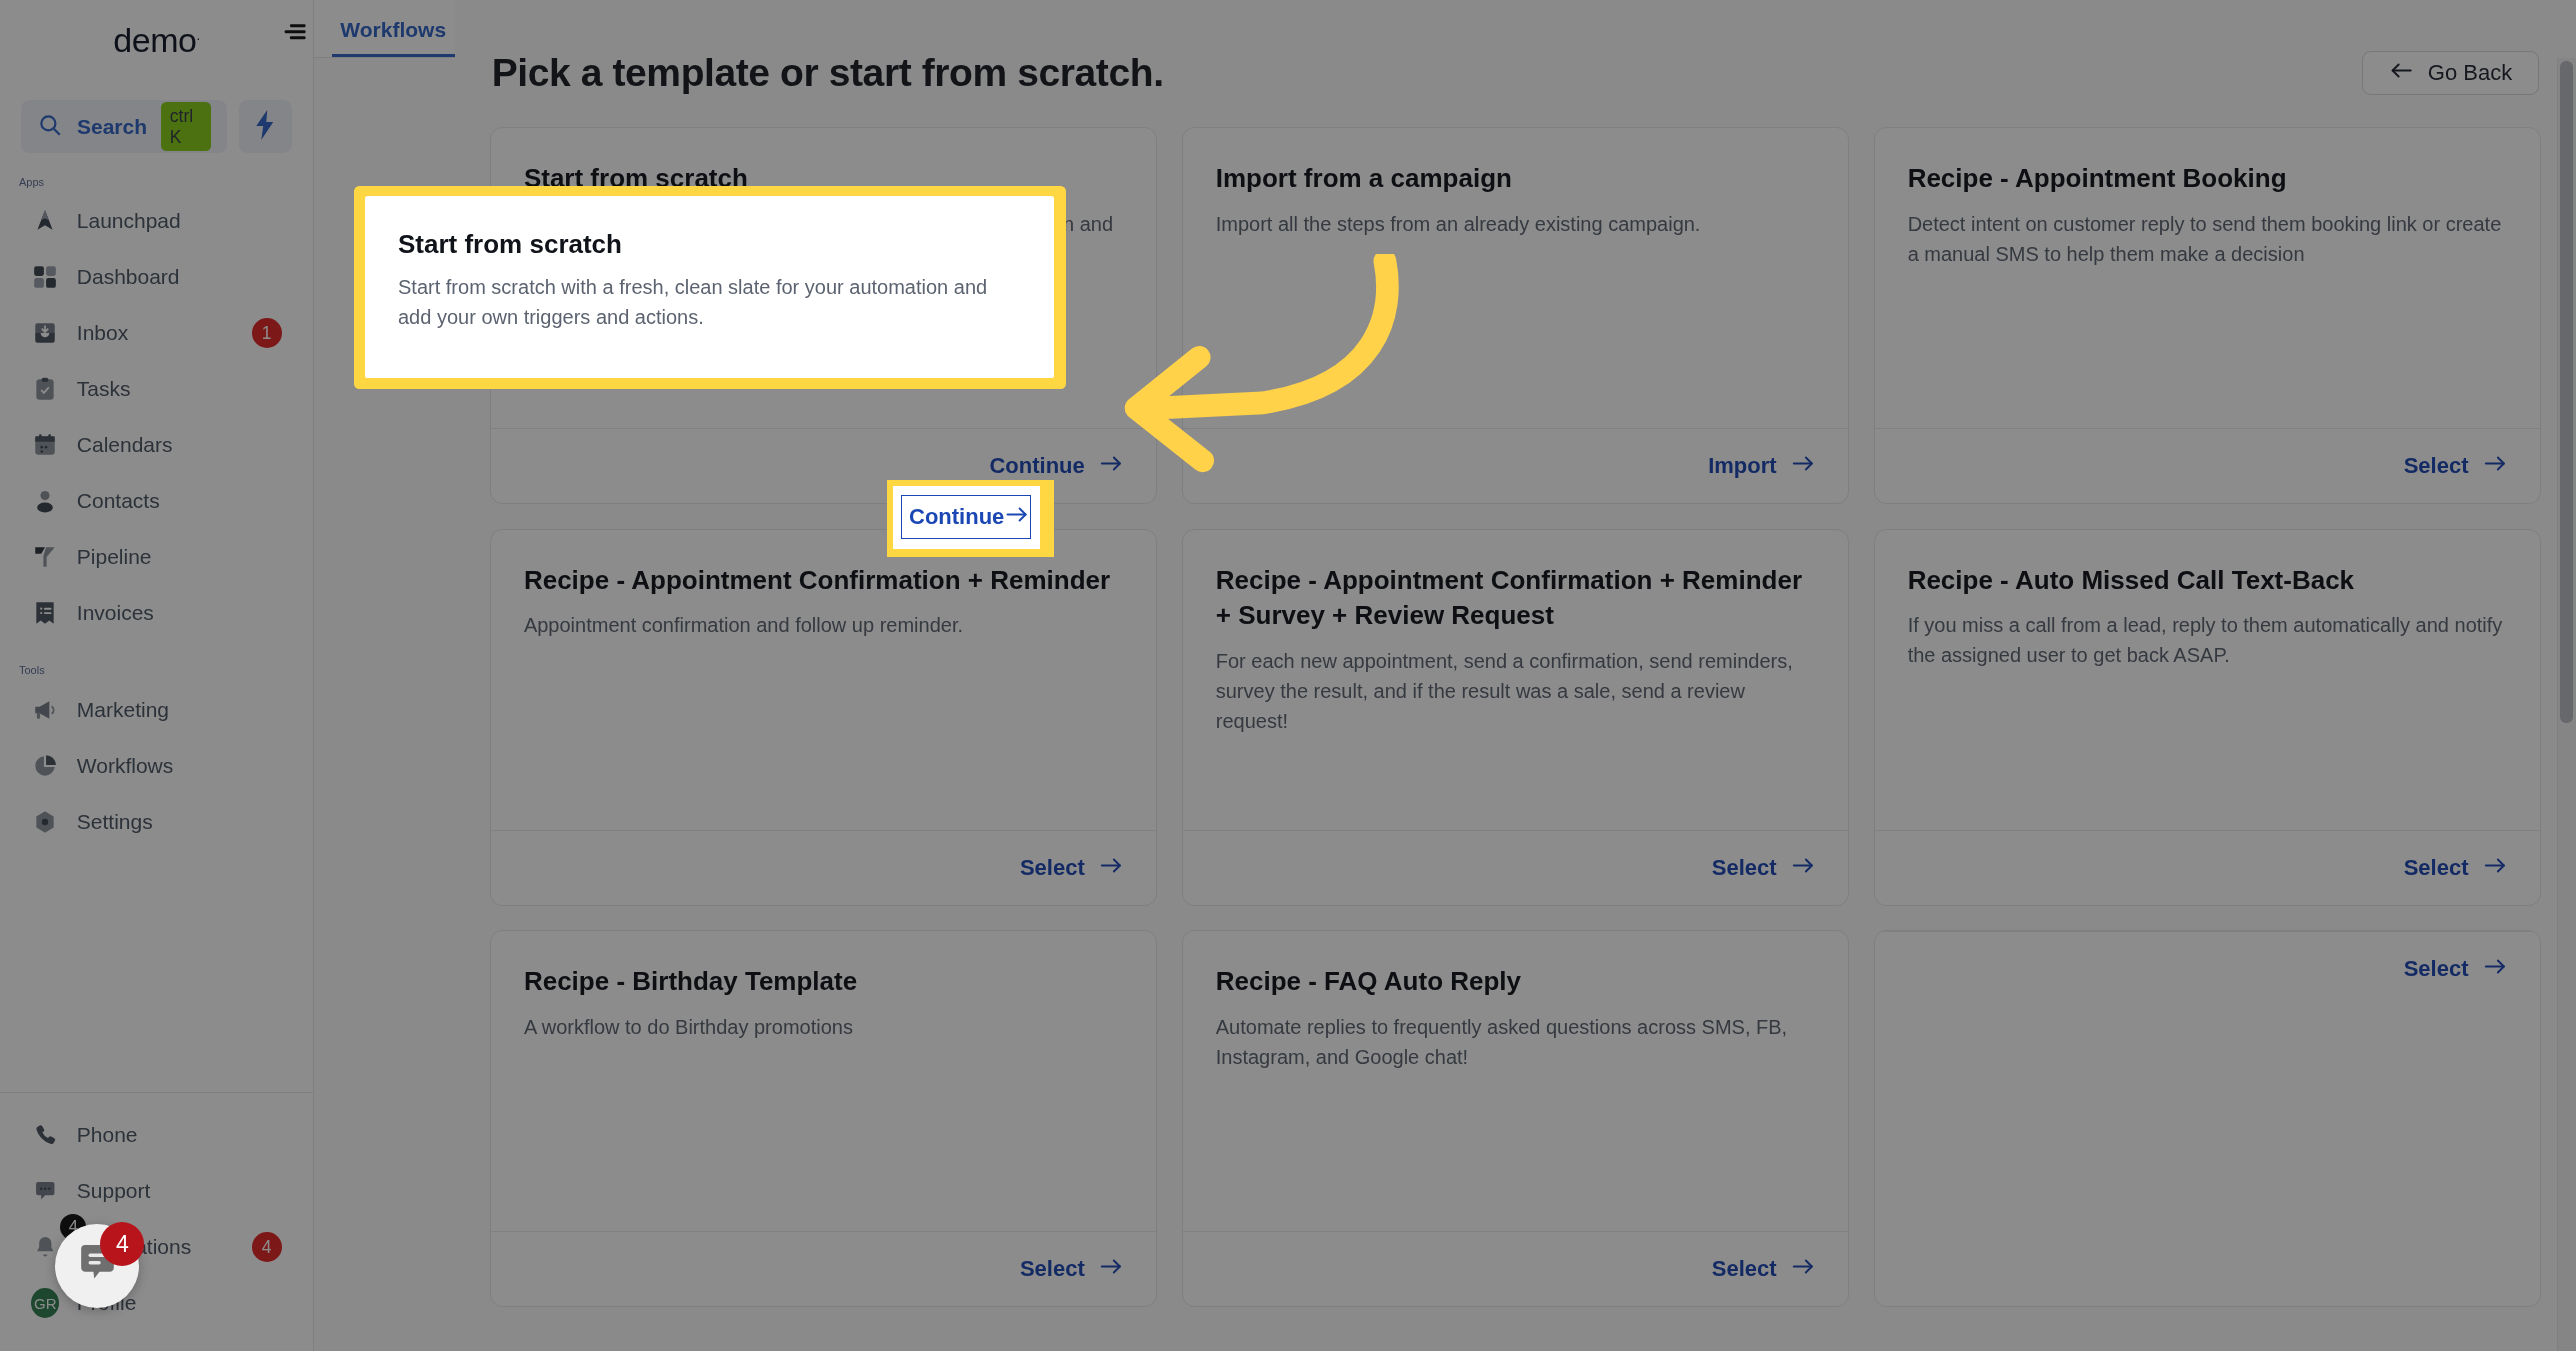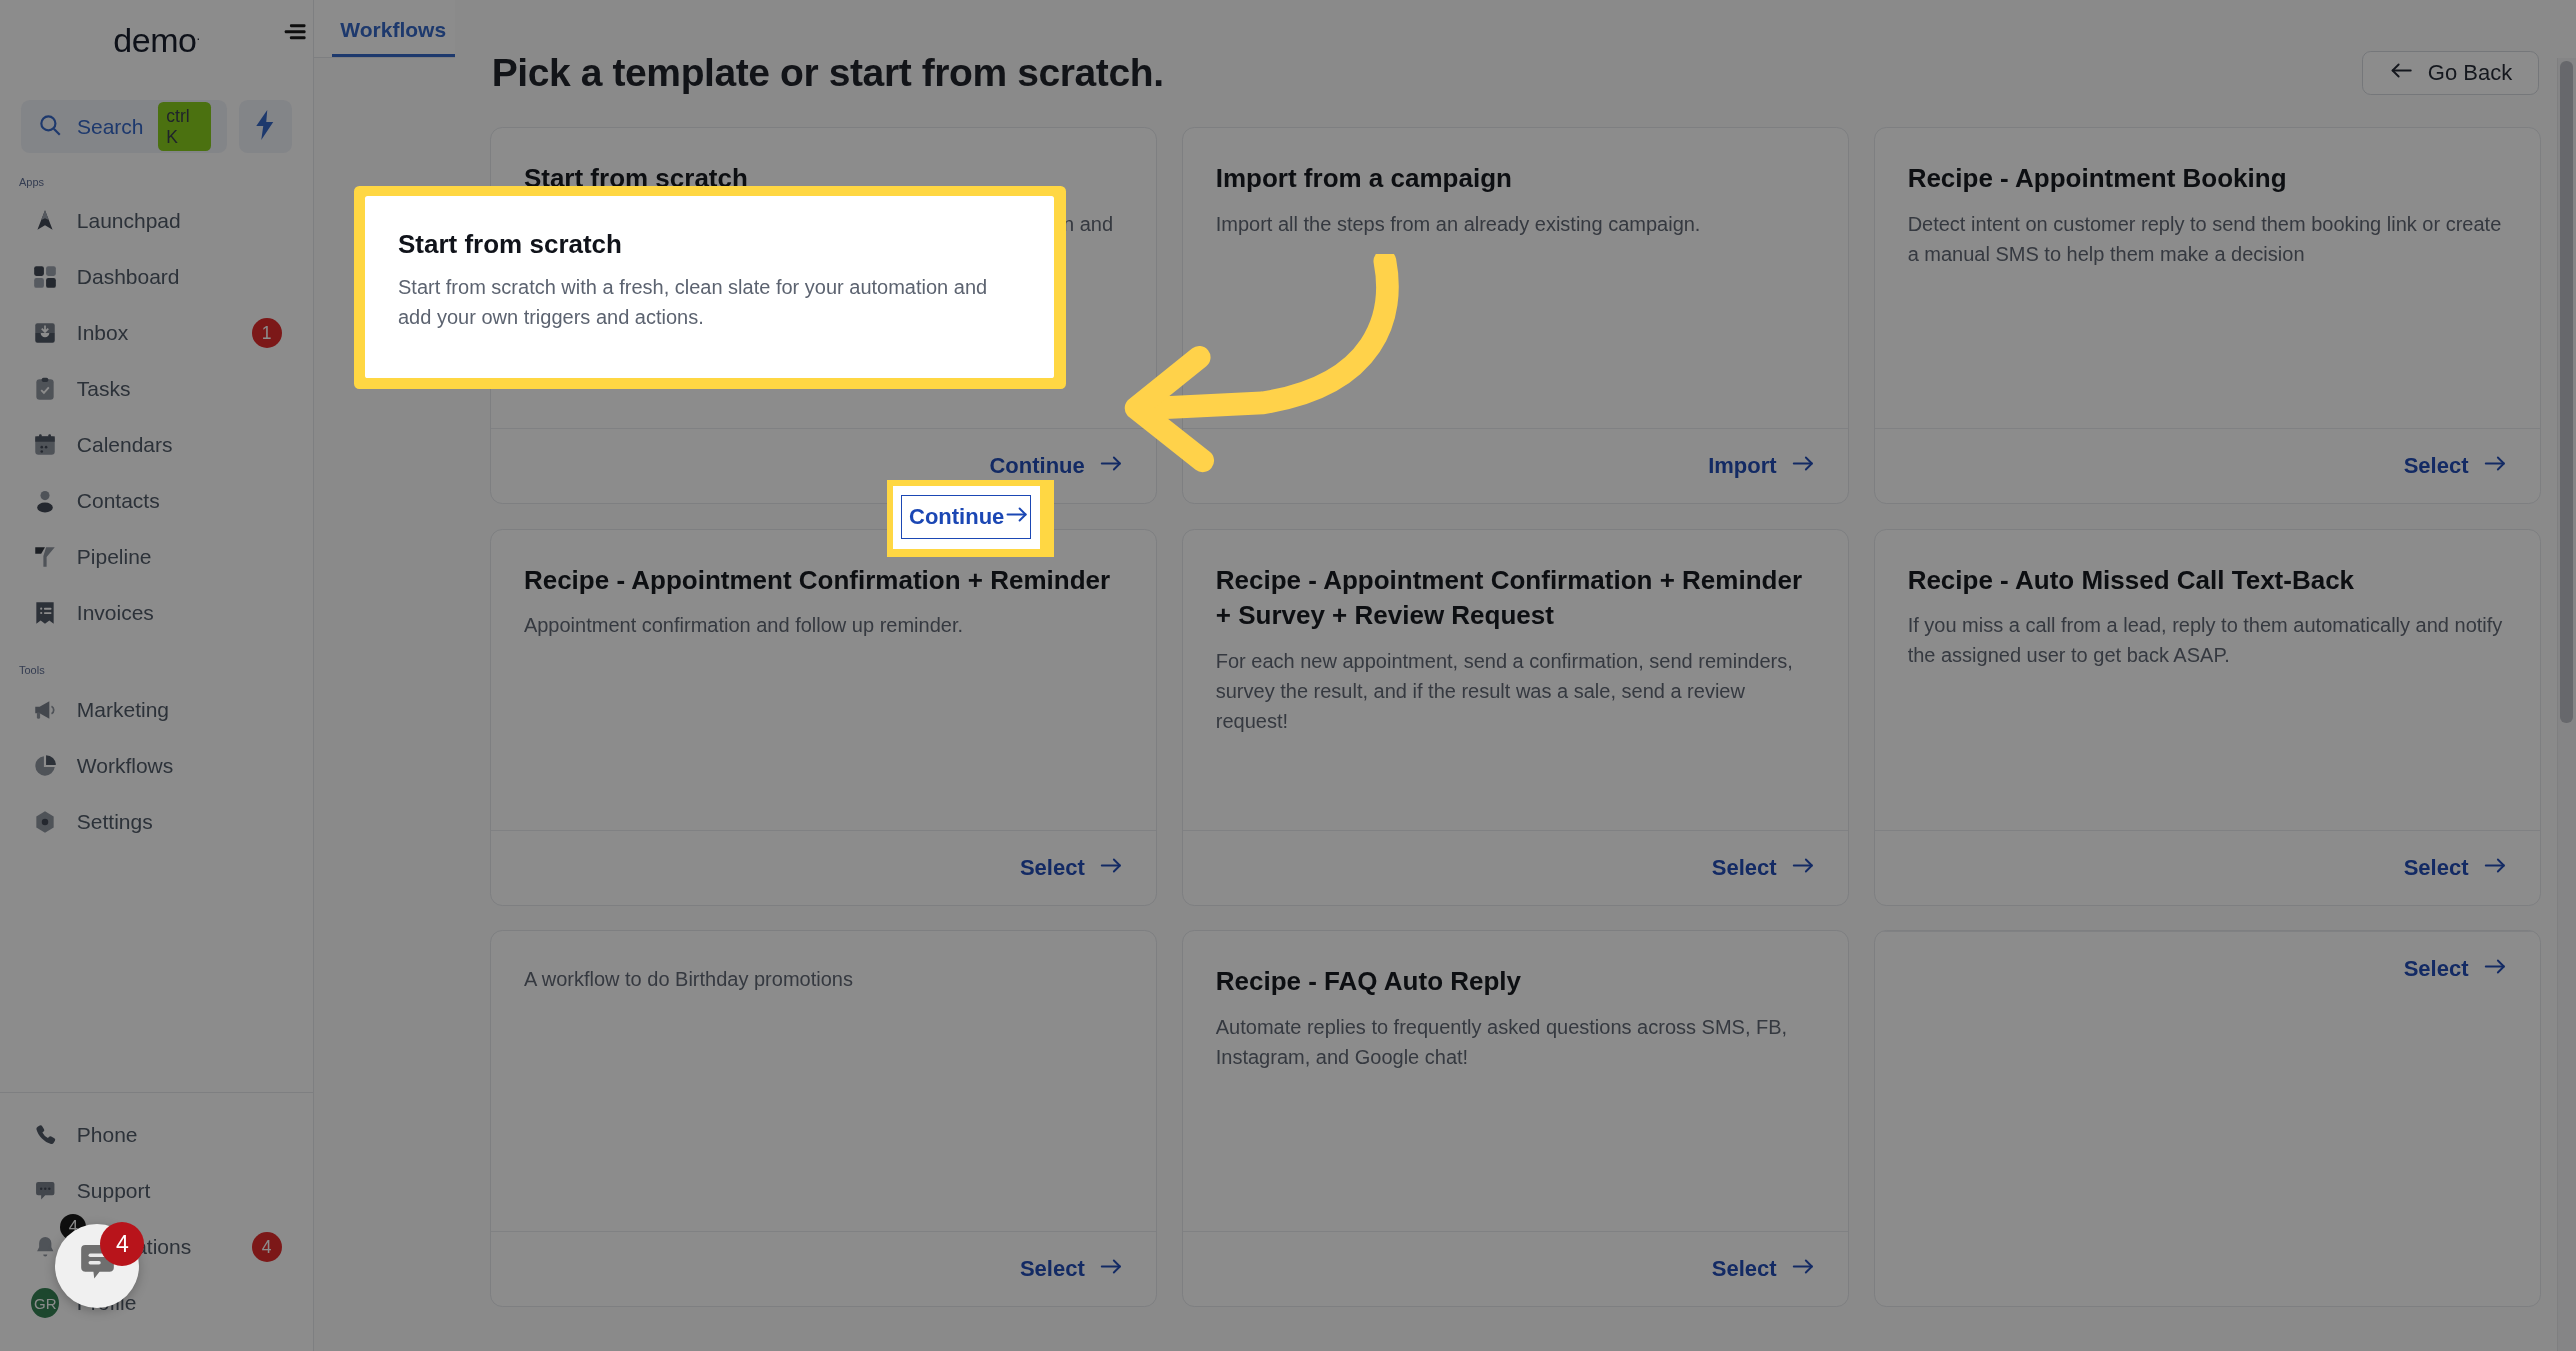--- a/index.html
+++ b/index.html
@@ -55,21 +55,21 @@
     height: 53px;
     background: #eef1f8;
     border-radius: 8.8px;
     display: flex;
     align-items: center;
     padding: 0 16px;
     gap: 14px;
   }
   .search-label {
     color: #2f62c4;
-    font-weight: normal;
+    font-weight: bold;
     font-size: 21px;
     flex: 1;
   }
   .kbd {
     background: #84cc16;
     color: #333a48;
     border-radius: 5.3px;
     padding: 3.5px 8.8px;
     font-size: 17.5px;
   }
@@ -692,20 +692,21 @@
                     <line x1="3" y1="11" x2="24" y2="11"></line>
                     <polyline points="17,4 24,11 17,18"></polyline>
                   </svg>
               </span>
             </span>
           </div>
         </div>
 
         <div class="card">
           <div class="card-body">
+            <div class="card-title">Recipe - Birthday Template</div>
             <div class="card-desc">A workflow to do Birthday promotions</div>
           </div>
           <div class="card-foot">
             <span class="card-action">
               <span>Select</span>
               <span>
                 <svg width="24.5" height="19" viewBox="0 0 28 22" fill="none" stroke="#1b47b4" stroke-width="2.2" stroke-linecap="round" stroke-linejoin="round">
                     <line x1="3" y1="11" x2="24" y2="11"></line>
                     <polyline points="17,4 24,11 17,18"></polyline>
                   </svg>

